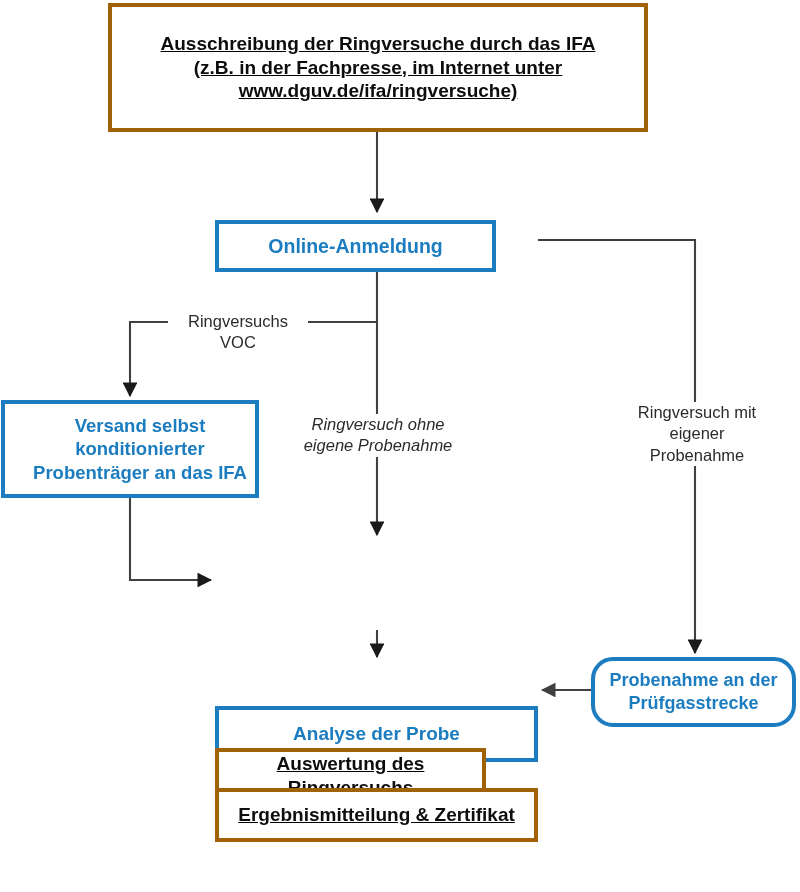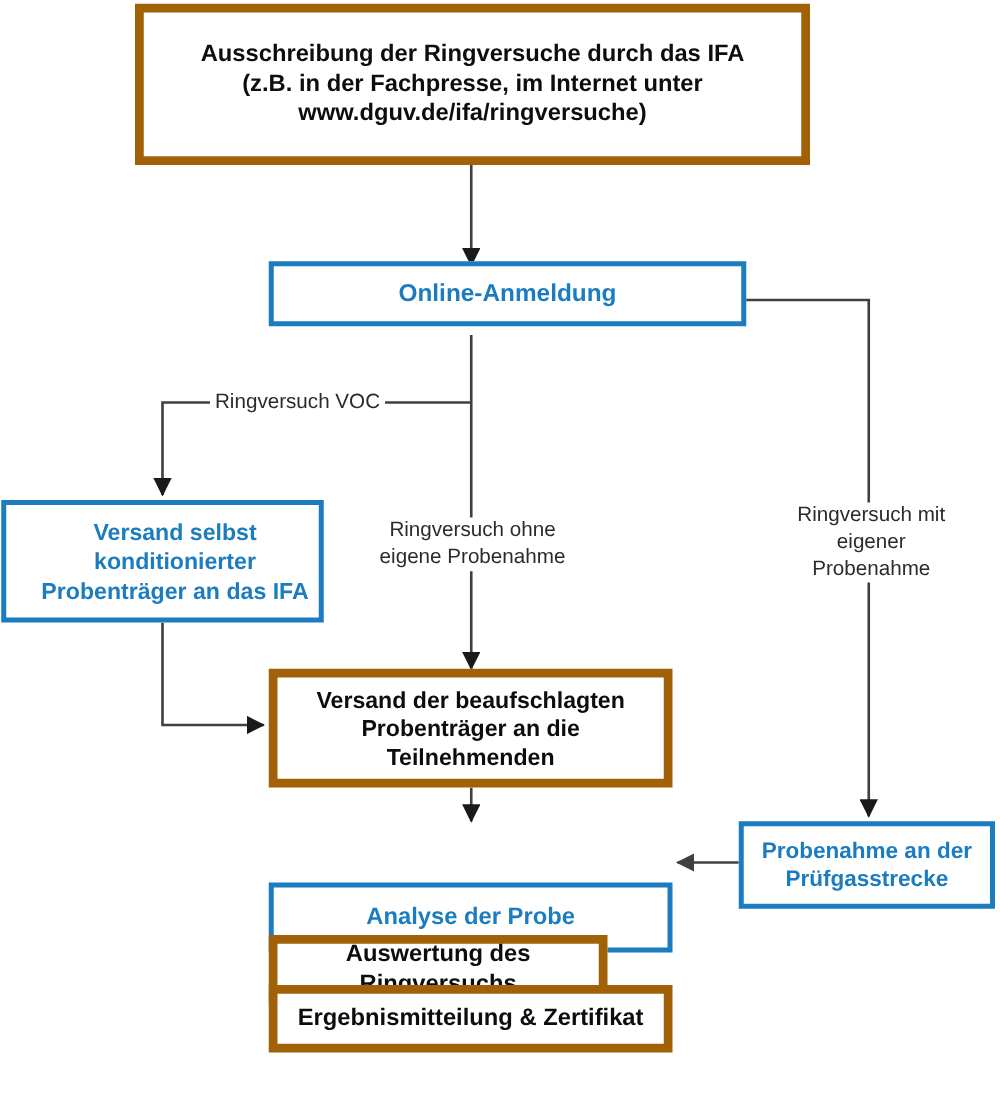--- a/index.html
+++ b/index.html
@@ -34,21 +34,22 @@
     background: #ffffff;
     z-index: 2;
   }
   .node .node-label {
     display: block;
     line-height: 1.26;
     font-weight: bold;
     white-space: pre-line;
   }
   .node-black {
-    border: 7px solid #a16207;
+    border: 4px solid #a16207;
+    text-decoration: underline;
   }
   .node-black .node-label {
     color: #0d0d0d;
   }
   .node-blue {
     border: 4px solid #1b7cc0;
   }
   .node-blue .node-label {
     color: #1b7cc0;
   }
@@ -60,44 +61,44 @@
     line-height: 1.30;
     white-space: pre-line;
     background: #ffffff;
     z-index: 3;
     font-weight: normal;
   }
   
   #node-ausschreibung { left: 108px; top: 3px;   width: 540px; height: 129px; }
   #node-ausschreibung .node-label { font-size: 19px; }
 
-  #node-anmeldung    { left: 215px; top: 209px; width: 382px; height: 52px; }
+  #node-anmeldung    { left: 215px; top: 220px; width: 281px; height: 52px; }
   #node-anmeldung .node-label { font-size: 19.5px; }
 
   #node-versand-selbst { left: 1px;  top: 400px; width: 258px; height: 98px; padding-left: 20px; }
   #node-versand-selbst .node-label { font-size: 18.5px; }
 
   #node-versand-beauf  { left: 215px; top: 535px; width: 323px; height: 95px; }
   #node-versand-beauf .node-label { font-size: 18.5px; }
 
   #node-analyse        { left: 215px; top: 661px; width: 323px; height: 56px; margin-top: 45px; }
   #node-analyse .node-label { font-size: 19px; }
 
-  #node-probenahme     { left: 591px; top: 657px; width: 205px; height: 70px; }
+  #node-probenahme     { left: 591px; top: 657px; width: 205px; height: 70px; border-radius: 22px; }
   #node-probenahme .node-label { font-size: 18px; }
 
   #node-auswertung     { left: 215px; top: 748px; width: 271px; height: 56px; }
   #node-auswertung .node-label { font-size: 19px; }
 
   #node-ergebnis       { left: 215px; top: 788px; width: 323px; height: 54px; }
   #node-ergebnis .node-label { font-size: 19px; }
 
   
   #label-voc        { left: 168px; top: 311px; width: 140px; }
-  #label-ohne       { left: 293px; top: 414px; width: 170px; }
+  #label-ohne       { left: 293px; top: 414px; width: 170px; font-style: italic; }
   #label-mit        { left: 622px; top: 402px; width: 150px; }
 </style>
 </head>
 <body>
 
 <div id="flowchart-root">
 
   <svg class="connectors" viewBox="0 0 800 892">
     <defs>
       <marker id="arrowBlack" viewBox="0 0 10 10" refX="9.2" refY="5" markerWidth="7" markerHeight="7" orient="auto-start-reverse">
@@ -136,44 +137,39 @@
   <div class="node node-blue" id="node-anmeldung">
     <span class="node-label">Online-Anmeldung</span>
   </div>
 
   <div class="node node-blue" id="node-versand-selbst">
     <span class="node-label">Versand selbst
 konditionierter
 Probenträger an das IFA</span>
   </div>
 
-  <div class="node node-black" id="node-versand-beauf">
-    <span class="node-label">Versand der beaufschlagten
-Probenträger an die
-Teilnehmenden</span>
-  </div>
 
   <div class="node node-blue" id="node-analyse">
     <span class="node-label">Analyse der Probe</span>
   </div>
 
   <div class="node node-blue" id="node-probenahme">
     <span class="node-label">Probenahme an der
 Prüfgasstrecke</span>
   </div>
 
   <div class="node node-black" id="node-auswertung">
     <span class="node-label">Auswertung des Ringversuchs</span>
   </div>
 
   <div class="node node-black" id="node-ergebnis">
     <span class="node-label">Ergebnismitteilung &amp; Zertifikat</span>
   </div>
 
-  <div class="edge-label" id="label-voc">Ringversuch VOC</div>
+  <div class="edge-label" id="label-voc">Ringversuchs VOC</div>
 
   <div class="edge-label" id="label-ohne">Ringversuch ohne
 eigene Probenahme</div>
 
   <div class="edge-label" id="label-mit">Ringversuch mit
 eigener
 Probenahme</div>
 
 </div>
 

